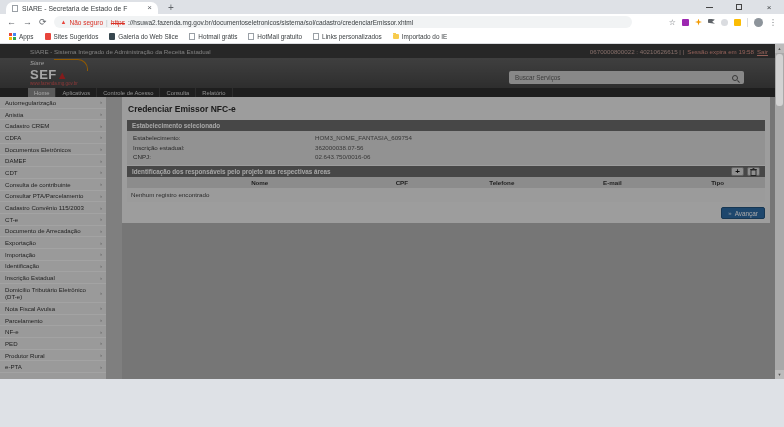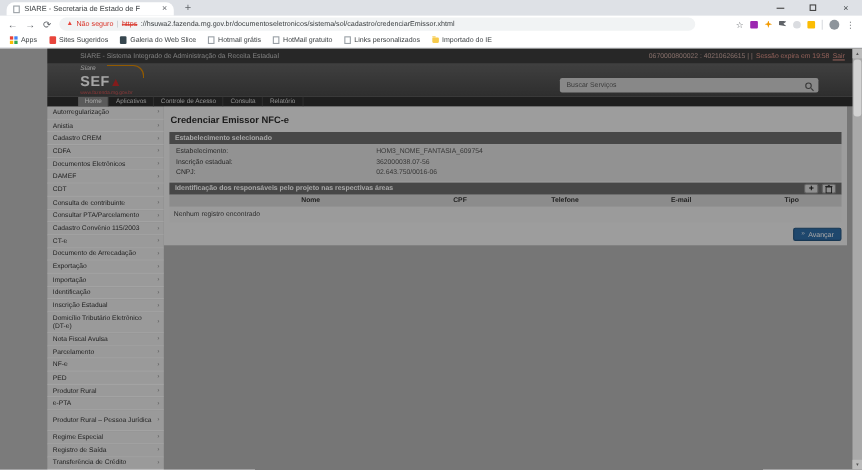--- a/index.html
+++ b/index.html
@@ -44,21 +44,21 @@
   .apps-grid i { width:3px; height:3px; }
   .ag1{background:#ea4335;} .ag2{background:#4285f4;} .ag3{background:#fbbc04;} .ag4{background:#34a853;}
   .bm-ico { width:6px; height:7px; flex:0 0 auto; }
   .bm-ico.red { background:#e8453c; border-radius:1px; }
   .bm-ico.navy { background:#37474f; border-radius:1px; }
   .bm-ico.doc { background:#fff; border:1px solid #9aa0a6; }
   .bm-ico.folder { background:#f7cb4d; height:5px; border-radius:1px; position:relative; }
   .bm-ico.folder:before { content:""; position:absolute; top:-1px; left:0; width:3px; height:1px; background:#f7cb4d; }
 
   
-  .page { position:absolute; left:0; top:44px; width:784px; height:383px; background:#bdbdbd; overflow:hidden;padding-left:43px; }
+  .page { position:absolute; left:0; top:44px; width:784px; height:335px; background:#bdbdbd; overflow:hidden; }
 
   .site-topbar { height:14px; background:#3d3d3d; display:flex; align-items:center; padding:0 16px 0 30px; font-size:6.2px; }
   .topbar-title { color:#c3c3c3; }
   .session { margin-left:auto; display:flex; gap:3px; align-items:center; }
   .session-ids { color:#cdaaa2; }
   .session-expiry { color:#e09488; }
   .session-sair { color:#e09488; text-decoration:underline; }
 
   .site-header { height:30px; background:linear-gradient(#626262,#474747); position:relative; }
   .logo { position:absolute; left:30px; top:2px; line-height:1; }
@@ -69,21 +69,21 @@
   .logo-swoosh { position:absolute; left:24px; top:-1px; width:34px; height:12px; border-top:1px solid #e08a00; border-right:1px solid #e08a00; border-radius:0 10px 0 0; pointer-events:none; }
   .search-box { position:absolute; right:40px; top:13px; width:235px; height:13px; background:#d2d2d2; border-radius:2px; display:flex; align-items:center; padding:0 6px; }
   .search-ph { font-size:6.3px; color:#5c5c5c; }
   .magnifier { margin-left:auto; width:6px; height:6px; border:1px solid #555; border-radius:50%; position:relative; }
   .magnifier:after { content:""; position:absolute; right:-3px; bottom:-2px; width:3px; border-top:1px solid #555; transform:rotate(45deg); }
 
   .site-nav { height:9px; background:#2e2e2e; display:flex; padding-left:28px; }
   .nav-tab { display:flex; align-items:center; padding:0 6px; font-size:5.8px; color:#dcdcdc; border-right:1px solid #454545; }
   .nav-tab.active { background:#8a8a8a; color:#fff; }
 
-  .site-body { display:flex; height:330px; background:#c4c4c4; }
+  .site-body { display:flex; height:330px; background:#c4c4c4;gap:16px; }
   .sidebar { width:106px; background:#cfcfcf; overflow:hidden; }
   .side-item { height:11.7px; background:#ededed; border-bottom:1px solid #fbfbfb; display:flex; align-items:center; padding:0 4px 0 5px; }
   .side-item.two { height:19px; }
   .side-label { flex:1; font-size:6.1px; color:#333; line-height:1.15; padding-right:2px; }
   .chev { color:#8a8a8a; font-size:6px; }
 
   .main { flex:1; position:relative; background:#b5b5b5; }
   .content-bg { position:absolute; left:0; top:0; right:14px; height:126px; background:#f1f1f1; }
   .page-title { position:absolute; left:6px; top:7px; font-size:8.5px; font-weight:bold; color:#2c2c2c; }
   .panel { position:absolute; left:5px; right:19px; }

